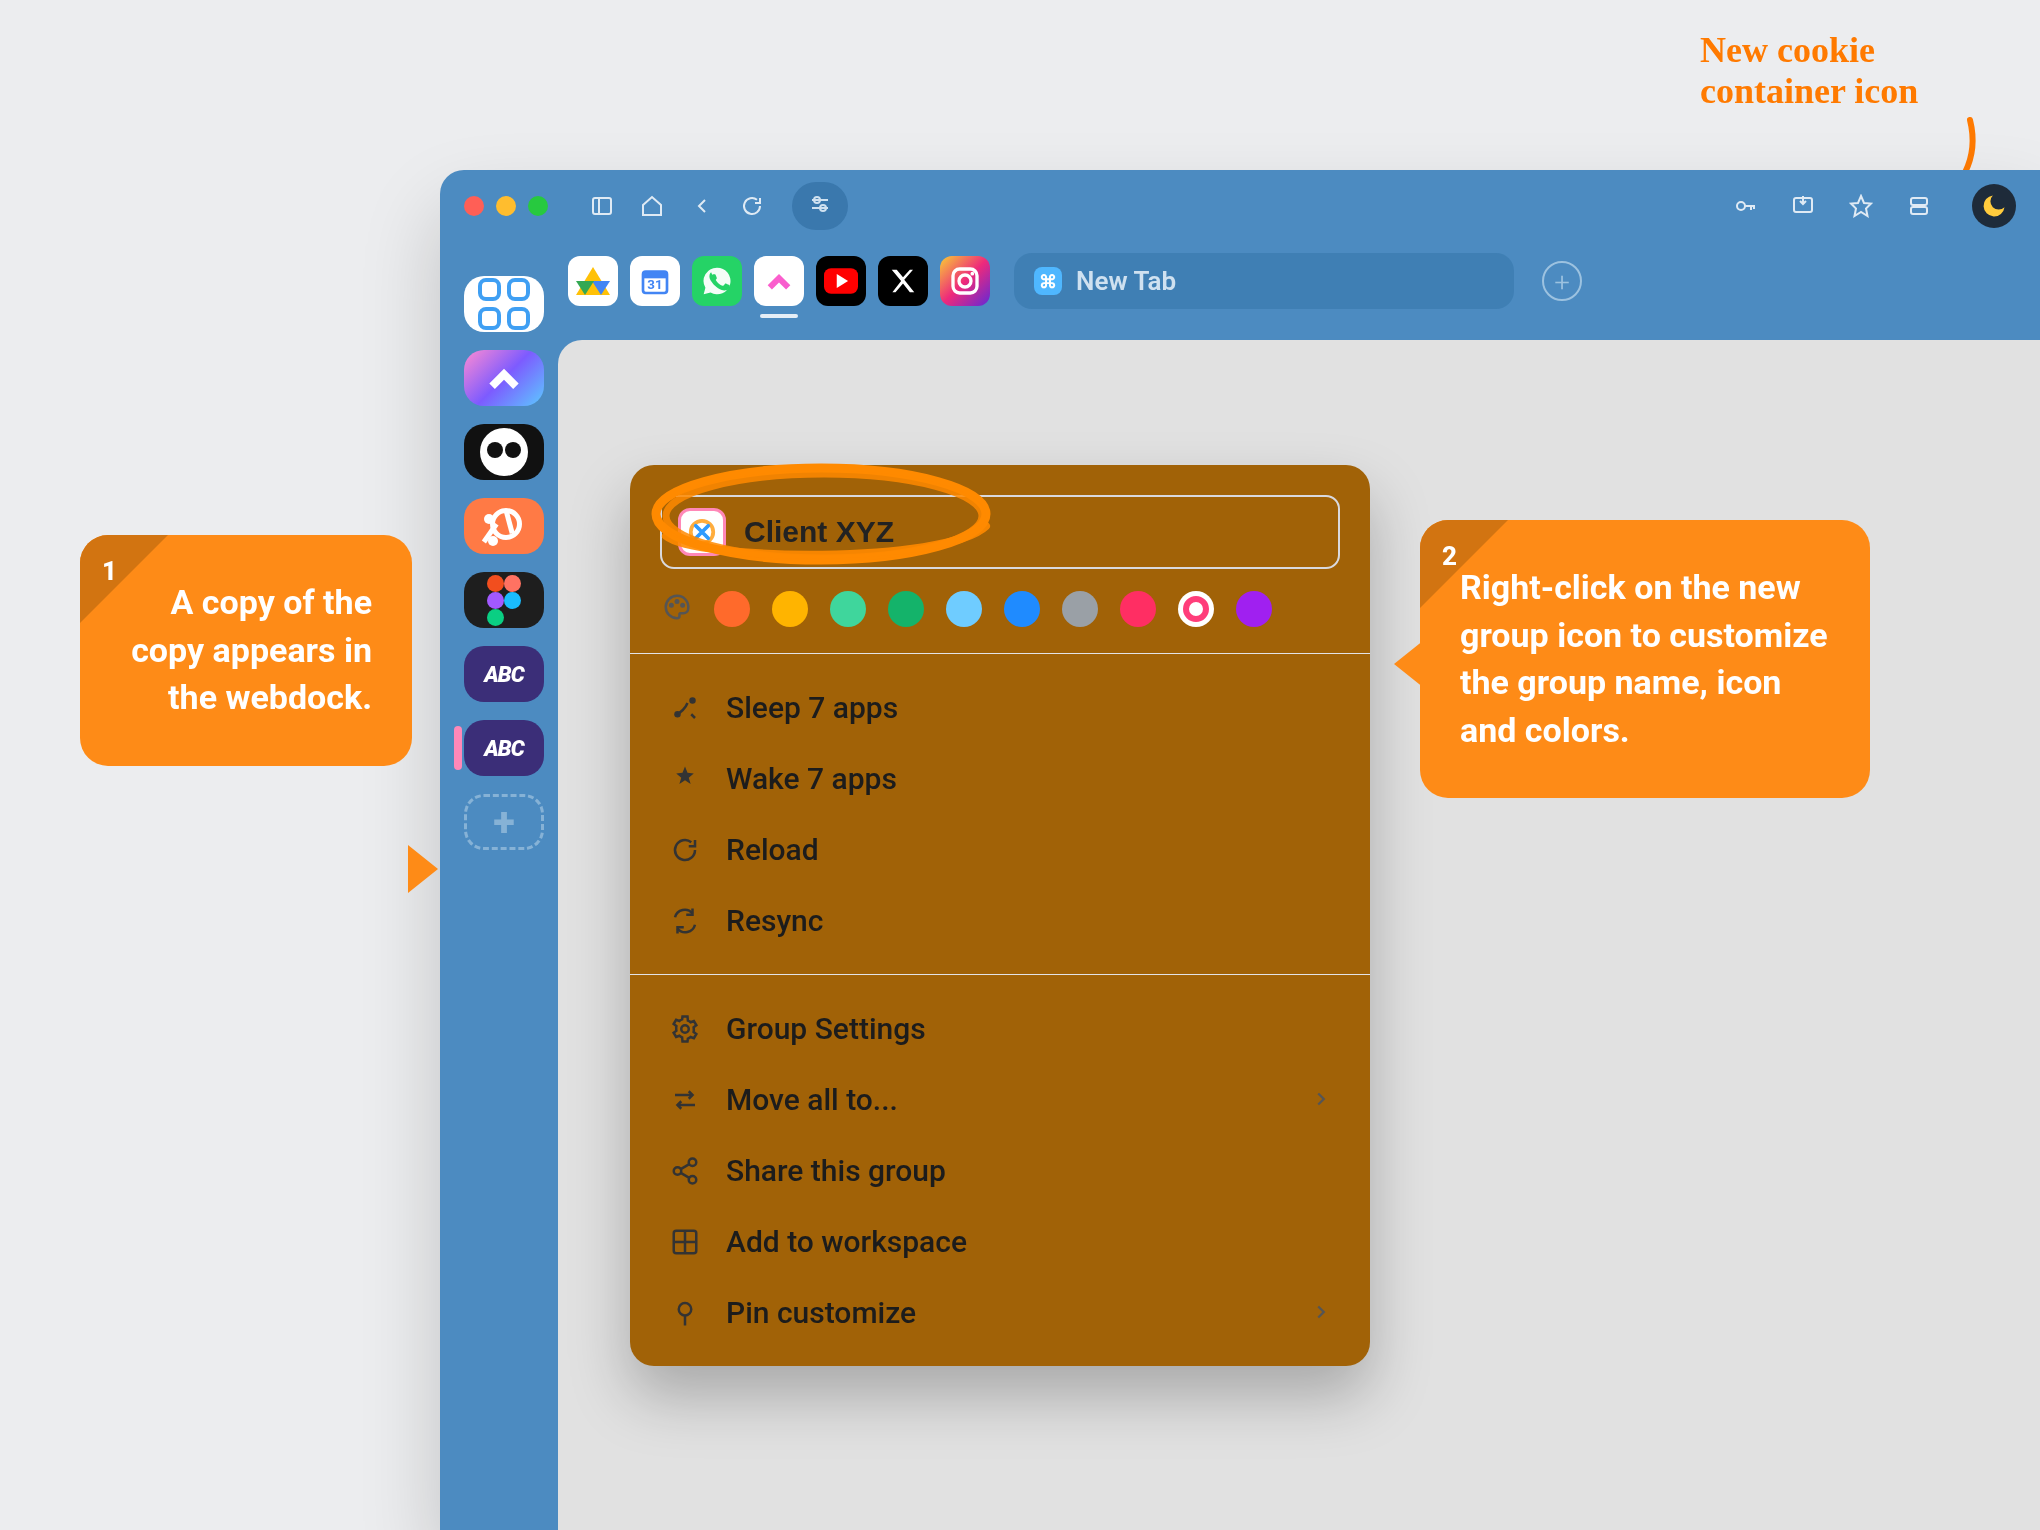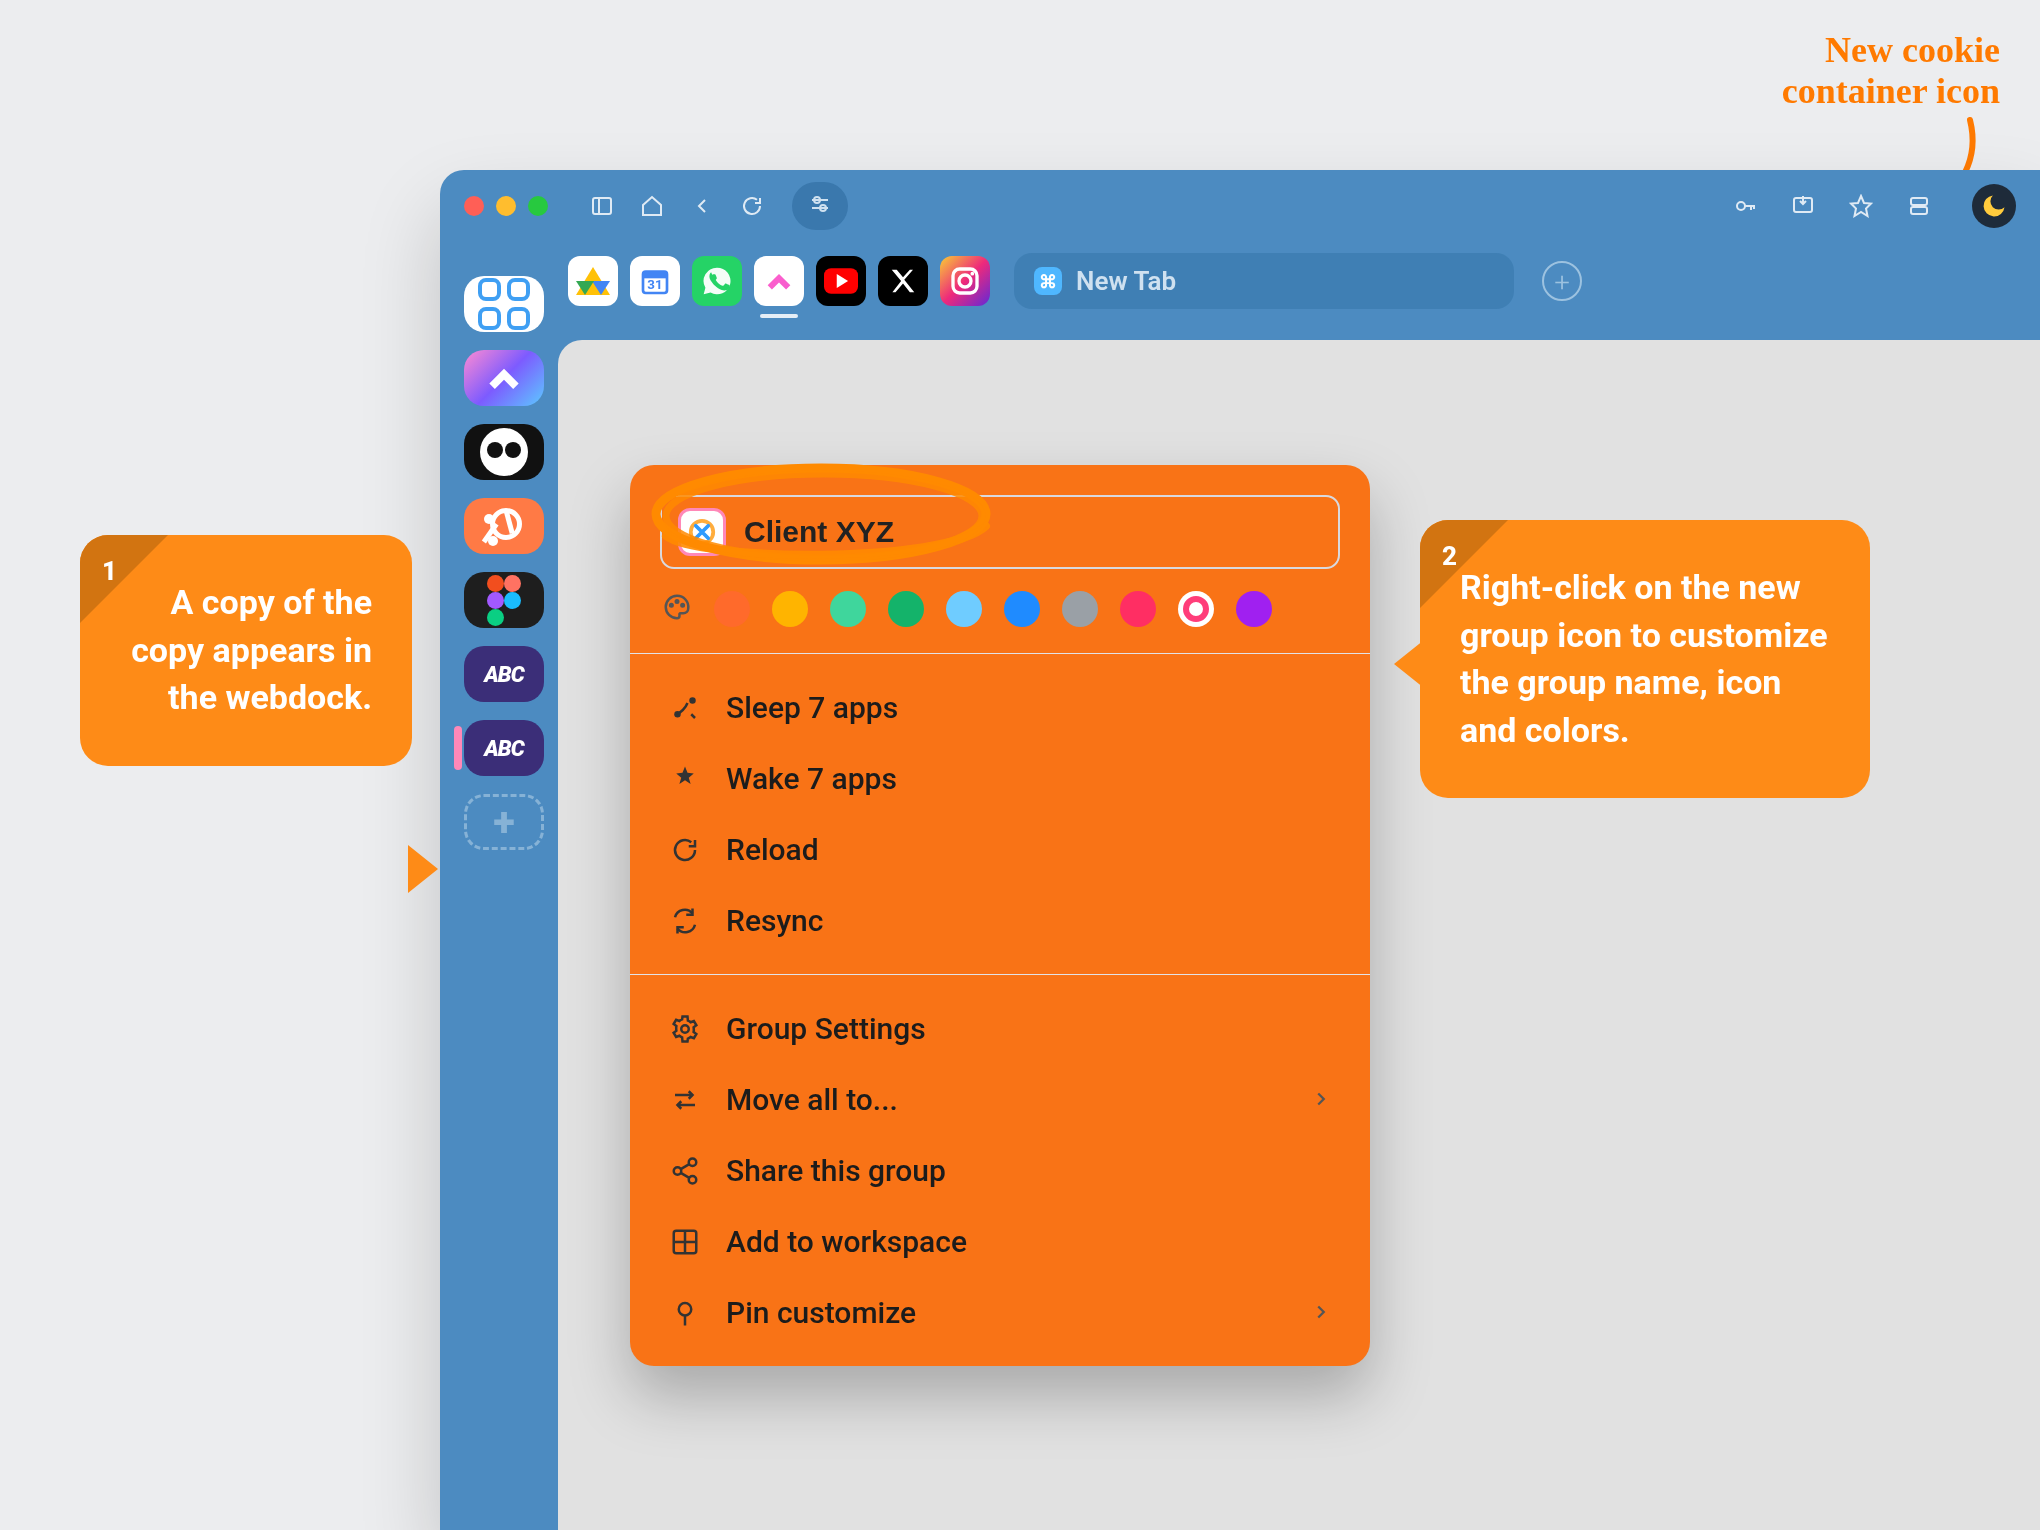--- a/index.html
+++ b/index.html
@@ -158,21 +158,21 @@
     position:absolute; left:118px; right:0; top:170px; bottom:0;
     background:#e1e1e1;
     border-radius:24px 0 0 0;
   }
 
   
   .popover {
     position:absolute;
     left:630px; top:465px;
     width:740px;
-    background:#f97316;
+    background:#a16207;
     border-radius:24px;
     box-shadow:0 30px 60px rgba(0,0,0,.25);
     padding:30px 0 0 0;
   }
   .name-field {
     margin:0 30px 22px 30px;
     display:flex; align-items:center; gap:18px;
     height:74px;
     border:2px solid #d9d9de; border-radius:14px;
     padding:0 16px;
@@ -255,21 +255,21 @@
     border-top:24px solid transparent;
     border-bottom:24px solid transparent;
     border-right:30px solid #fe8b17;
   }
 
   
   .handwriting {
     position:absolute; right:40px; top:30px;
     color:#ff7a00; width:300px;
     font-family:"Comic Sans MS","Bradley Hand",cursive;
-    font-size:36px; font-weight:700; text-align:right;
+    font-size:36px; font-weight:700; text-align:left;
     line-height:1.15;
   }
   .arrow-svg {
     position:absolute; right:50px; top:110px;
     width:130px; height:120px; pointer-events:none;
   }
 
   
   .owl{width:48px;height:48px;position:relative;}
   .owl .body{width:48px;height:48px;border-radius:50%;background:#fff;}

